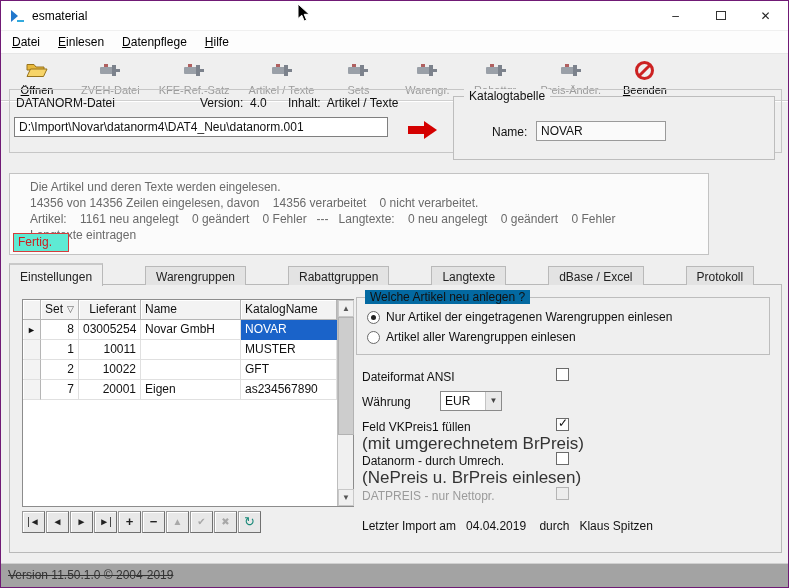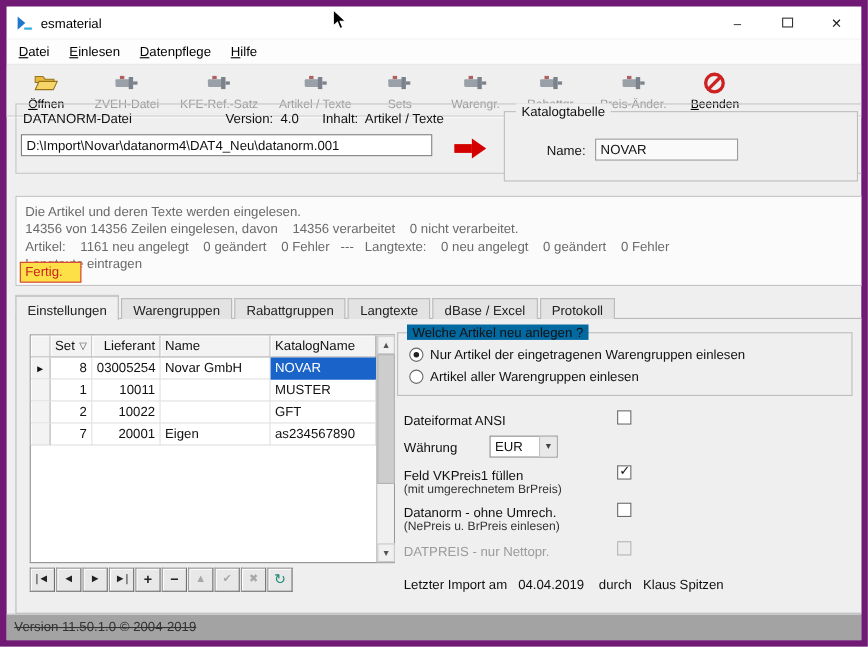--- a/index.html
+++ b/index.html
@@ -1,17 +1,17 @@
 <!DOCTYPE html>
 <html><head>
 <meta charset="utf-8">
 <style>
   html,body{margin:0;padding:0;background:#d9d9d9;}
   .window, .window *{box-sizing:border-box;font-family:"Liberation Sans",sans-serif;}
-  .window{position:relative;width:789px;height:588px;background:#efefef;border:6px solid #701a75;overflow:hidden;font-size:12px;color:#111;}
+  .window{position:relative;width:789px;height:588px;background:#efefef;border:1px solid #701a75;overflow:hidden;font-size:12px;color:#111;}
 
   
   .titlebar{position:absolute;left:0;top:0;width:100%;height:30px;background:#ffffff;display:flex;align-items:center;padding-left:8px;border-bottom:1px solid #f0f0f0;}
   .app-icon{width:16px;height:16px;margin-right:7px;display:inline-block;}
   .title-text{font-size:12px;color:#000;}
   .tb-spacer{flex:1;}
   .win-btn{width:45px;height:30px;line-height:30px;text-align:center;font-size:12px;color:#222;cursor:default;}
   .win-btn.max span{display:inline-block;width:10px;height:9px;border:1px solid #333;}
 
   
@@ -37,26 +37,26 @@
   .red-arrow{position:absolute;left:398px;top:31px;width:32px;height:18px;}
   .red-arrow .bar{position:absolute;left:0;top:5px;width:16px;height:8px;background:#d40000;}
   .red-arrow .head{position:absolute;left:16px;top:0;width:0;height:0;border-left:13px solid #d40000;border-top:9px solid transparent;border-bottom:9px solid transparent;}
 
   .katalog-box{position:absolute;left:452px;top:95px;width:322px;height:64px;border:1px solid #bdbdbd;background:#efefef;}
   .katalog-legend{position:absolute;left:10px;top:-8px;background:#efefef;padding:0 5px;}
   .katalog-name-label{position:absolute;left:38px;top:28px;}
   .katalog-name-field{position:absolute;left:82px;top:24px;width:130px;height:20px;background:#fafafa;border:1px solid #9a9a9a;font-size:12px;padding:0 4px;color:#111;}
 
   
-  .prog-panel{position:absolute;left:8px;top:172px;width:773px;height:82px;background:#fbfbfb;border:1px solid #c3c3c3;padding:5px 8px;}
+  .prog-panel{position:absolute;left:8px;top:172px;width:700px;height:82px;background:#fbfbfb;border:1px solid #c3c3c3;padding:5px 20px;}
   .prog-line{white-space:pre;color:#6a6a6a;line-height:16px;}
-  .done-box{position:absolute;left:3px;bottom:2px;border:1px solid #d43c3c;color:#cc2222;padding:1px 16px 2px 4px;background:#fde047;}
-
-  
-  .tabs{position:absolute;left:8px;top:262px;height:22px;display:flex;align-items:flex-end;z-index:3;}
+  .done-box{position:absolute;left:3px;bottom:2px;border:1px solid #d43c3c;color:#cc2222;padding:1px 16px 2px 4px;background:#5eead4;}
+
+  
+  .tabs{position:absolute;left:8px;top:262px;height:22px;display:flex;align-items:flex-end;z-index:3;gap:40px;}
   .tab{padding:3px 10px 3px 10px;border:1px solid #b9b9b9;border-bottom:none;background:#e3e3e3;margin-right:2px;height:19px;line-height:14px;color:#222;}
   .tab.active{background:#efefef;height:23px;line-height:18px;position:relative;top:1px;border-top:2px solid #c9c9c9;}
   .tab-body{position:absolute;left:8px;top:283px;width:773px;height:269px;border:1px solid #b9b9b9;background:#efefef;z-index:2;}
 
   
   .grid{position:absolute;left:12px;top:14px;width:332px;height:208px;border:1px solid #8c8c8c;background:#fff;display:flex;}
   .grid-main{width:314px;border-radius:28px;}
   .g-row{display:flex;height:20px;}
   .g-cell{padding:0 4px;line-height:19px;overflow:hidden;white-space:nowrap;border-right:1px solid #e0e0e0;border-bottom:1px solid #e0e0e0;}
   .g-head .g-cell{background:#f3f3f3;border-right:1px solid #b5b5b5;border-bottom:1px solid #b5b5b5;box-shadow:inset 1px 1px 0 #fff;}
@@ -88,21 +88,21 @@
   
   .opt-group{position:absolute;left:346px;top:12px;width:414px;height:58px;border:1px solid #bdbdbd;}
   .opt-legend{position:absolute;left:8px;top:-8px;background:#0369a1;padding:0 5px;}
   .radio-row{position:absolute;left:10px;display:flex;align-items:center;gap:6px;}
   .rb{width:13px;height:13px;border:1px solid #6a6a6a;border-radius:50%;background:#fff;position:relative;flex:0 0 auto;}
   .rb.sel::after{content:"";position:absolute;left:3px;top:3px;width:5px;height:5px;border-radius:50%;background:#222;}
   .cb{width:13px;height:13px;border:1px solid #6a6a6a;background:#fff;display:inline-block;position:relative;}
   .cb.checked::after{content:"✓";position:absolute;left:1px;top:-3px;font-size:12px;color:#111;}
   .cb.dis{border-color:#b5b5b5;background:#ededed;}
   .opt-label{position:absolute;left:352px;}
-  .opt-note{position:absolute;left:352px;font-size:11px;color:#333;}
+  .opt-note{position:absolute;left:352px;font-size:17px;color:#333;}
   .opt-cb{position:absolute;left:546px;}
   .combo{position:absolute;left:430px;top:106px;width:62px;height:20px;border:1px solid #8a8a8a;background:#fff;display:flex;}
   .combo-text{flex:1;padding:1px 4px;line-height:16px;}
   .combo-arrow{width:16px;background:#e9e9e9;border-left:1px solid #c4c4c4;text-align:center;font-size:8px;line-height:18px;color:#444;}
   .grayed{color:#9b9b9b;}
   .last-import{position:absolute;left:352px;top:234px;white-space:pre;color:#111;}
 
   
   .statusbar{position:absolute;left:0;bottom:0;width:100%;height:24px;background:#a3a3a3;border-top:1px solid #d0d0d0;line-height:23px;padding-left:7px;color:#333;}
   .statusbar .ver{text-decoration:line-through;}
@@ -354,21 +354,21 @@
     <span class="opt-label" style="top:110px;">Währung</span>
     <div class="combo">
       <span class="combo-text">EUR</span>
       <span class="combo-arrow">▼</span>
     </div>
 
     <span class="opt-label" style="top:135px;">Feld VKPreis1 füllen</span>
     <span class="cb checked opt-cb" style="top:133px;"></span>
     <span class="opt-note" style="top:149px;">(mit umgerechnetem BrPreis)</span>
 
-    <span class="opt-label" style="top:169px;">Datanorm - ohne Umrech.</span>
+    <span class="opt-label" style="top:169px;">Datanorm - durch Umrech.</span>
     <span class="cb opt-cb" style="top:167px;"></span>
     <span class="opt-note" style="top:183px;">(NePreis u. BrPreis einlesen)</span>
 
     <span class="opt-label grayed" style="top:204px;">DATPREIS - nur Nettopr.</span>
     <span class="cb dis opt-cb" style="top:202px;"></span>
 
     <span class="last-import">Letzter Import am   04.04.2019    durch   Klaus Spitzen</span>
   </div>
 
   <div class="statusbar">

